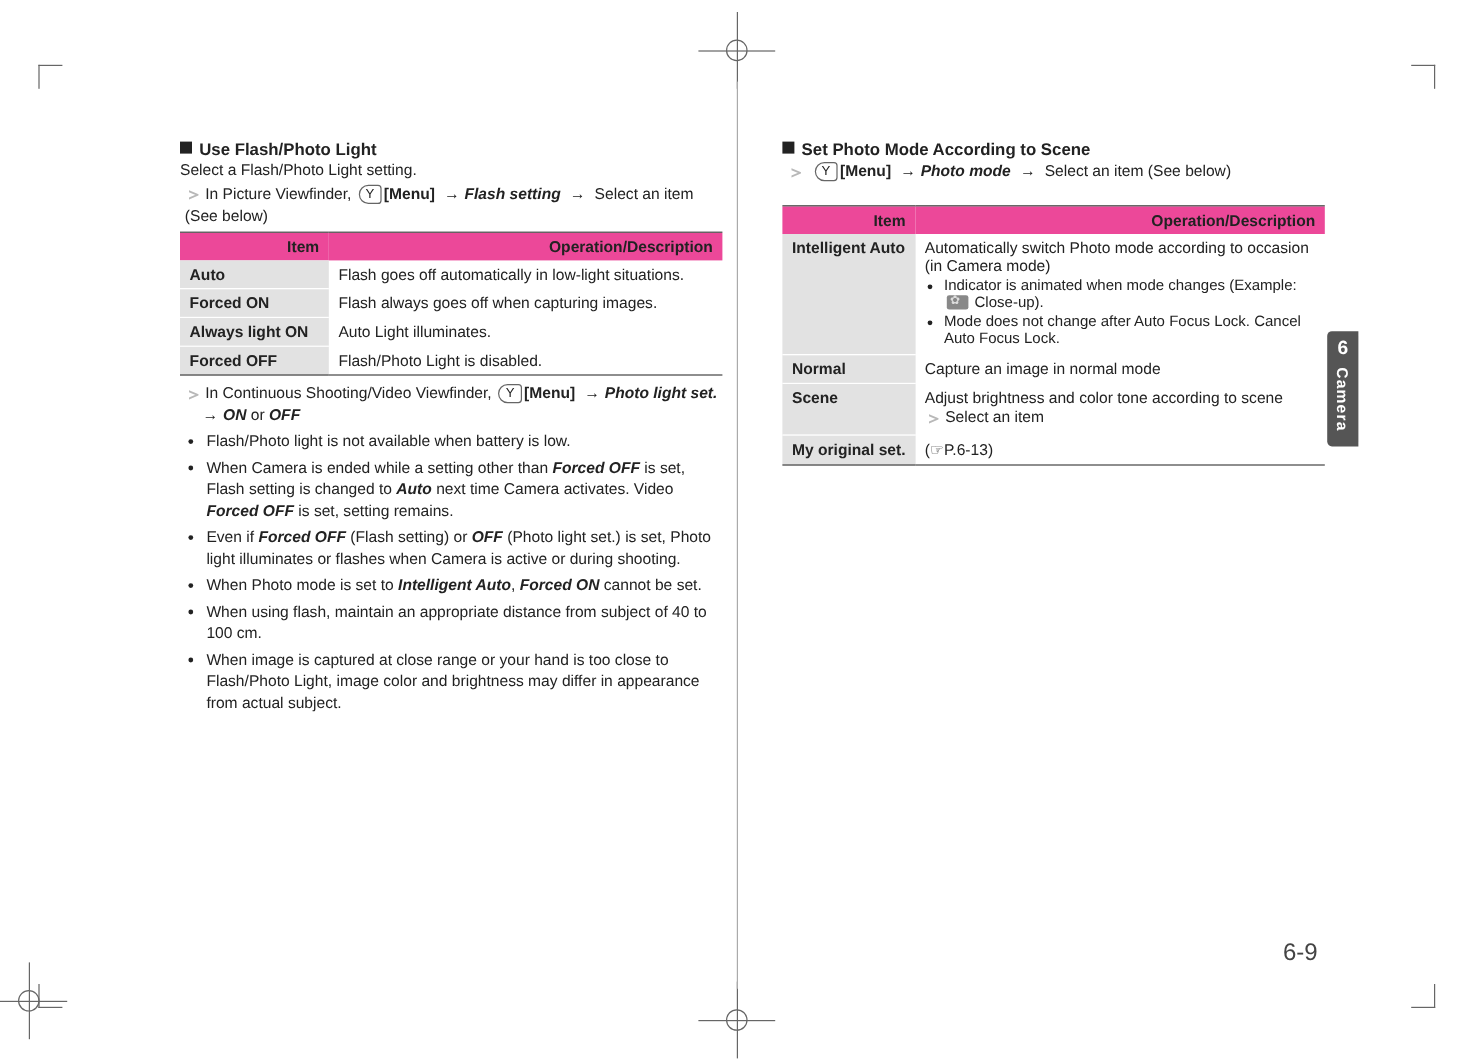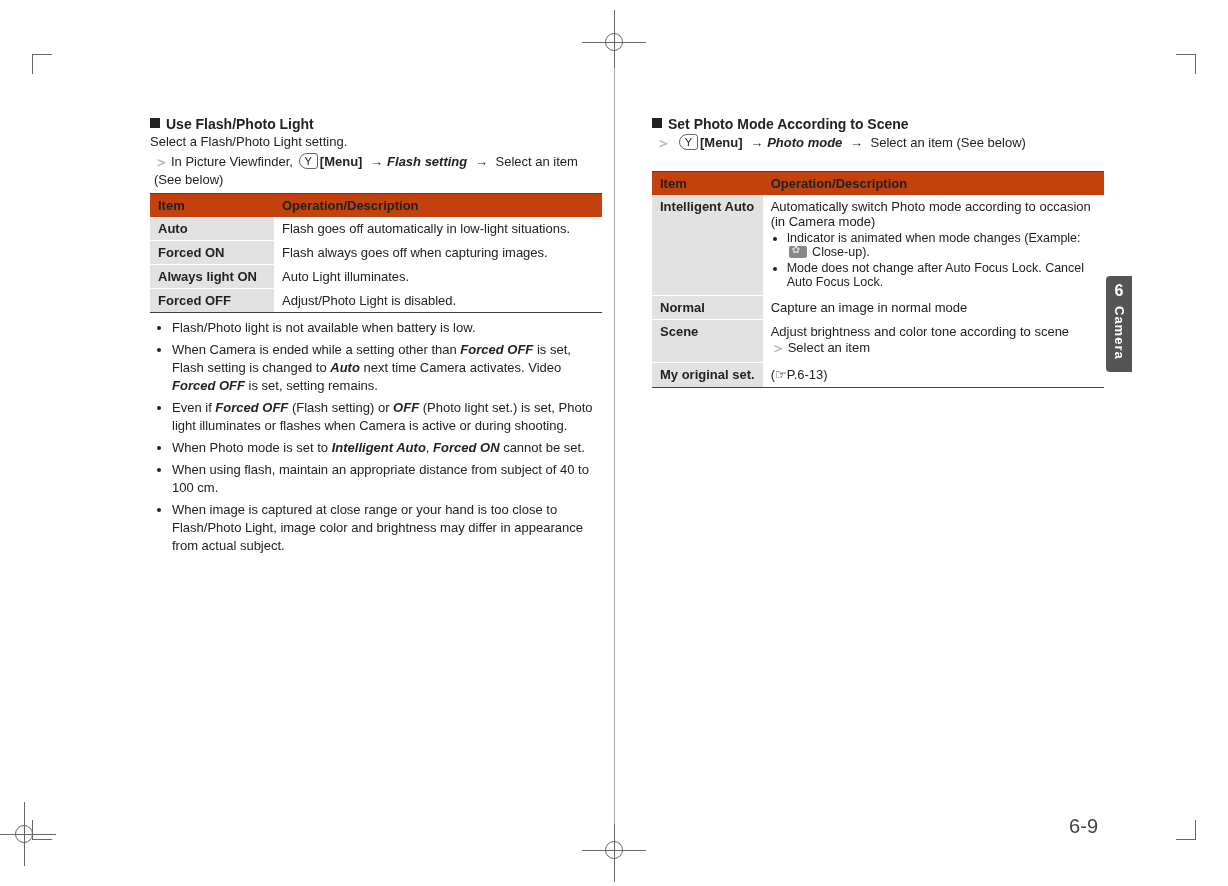--- a/index.html
+++ b/index.html
@@ -21,34 +21,34 @@
 .columns{position:absolute;top:116px;left:150px;right:124px;bottom:90px;display:flex;gap:50px}
 .col{flex:1;min-width:0}
 .sq{display:inline-block;width:10px;height:10px;background:#222;margin-right:6px;vertical-align:1px}
 .hdr{font-weight:700;font-size:14px;margin-bottom:2px}
 .sub{margin-bottom:4px}
 .gt{color:#b8b8b8;font-weight:700;margin-right:2px;font-size:15px;display:inline-block;vertical-align:-1px}
 .keybtn{display:inline-block;border:1px solid #666;border-radius:3px;padding:0 5px;font-size:11px;line-height:14px;vertical-align:1px;margin:0 2px;position:relative}
 .keybtn.menu{border-radius:8px 3px 3px 8px}
 .arrow{margin:0 4px}
 .tbl{width:100%;border-collapse:collapse;margin:6px 0}
-.tbl th{background:#c2410c;font-weight:700;padding:4px 8px;text-align:left;border-bottom:1px solid #fff}
+.tbl th{background:#ec4899;font-weight:700;padding:4px 8px;text-align:right;border-bottom:1px solid #fff}
 .tbl td{padding:4px 8px;vertical-align:top;border-bottom:1px solid #fff}
 .tbl td.item{background:#e2e2e2;font-weight:700;white-space:nowrap}
 .tbl tr:last-child td{border-bottom:1px solid #444}
 .tbl thead th{border-bottom:none}
 .tbltop{border-top:1px solid #444}
 .bullets{list-style:disc;padding-left:22px;margin-top:6px}
 .bullets li{margin-bottom:4px;line-height:18px}
 .innerbul{list-style:disc;padding-left:16px;margin-top:2px}
 .innerbul li{margin-bottom:2px;font-size:12.5px}
 .tab{position:absolute;right:96px;top:276px;width:26px;height:96px;background:#555;border-radius:4px 0 0 4px;display:flex;flex-direction:column;align-items:center;padding-top:6px;color:#fff}
 .tabnum{font-weight:700;font-size:16px}
 .tabtext{writing-mode:vertical-rl;font-weight:700;font-size:13px;margin-top:6px;letter-spacing:1px}
-.pagenum{position:absolute;right:130px;bottom:48px;font-size:20px;color:#444;font-weight:400}
+.pagenum{position:absolute;right:130px;bottom:80px;font-size:20px;color:#444;font-weight:400}
 .flower{display:inline-block;width:18px;height:12px;background:#888;border-radius:2px;vertical-align:-2px;margin:0 2px;position:relative}
 .flower::after{content:"✿";position:absolute;left:3px;top:-2px;font-size:10px;color:#ddd}
 .refhand{font-family:serif}
 b{font-weight:700}
 i.bi{font-style:italic;font-weight:700}
 </style>
 </head>
 <body>
 <div class="page">
 
@@ -95,25 +95,31 @@
         <tr>
               <td class="item">Forced ON</td>
               <td>Flash always goes off when capturing images.</td>
             </tr>
         <tr>
               <td class="item">Always light ON</td>
               <td>Auto Light illuminates.</td>
             </tr>
         <tr>
               <td class="item">Forced OFF</td>
-              <td>Adjust/Photo Light is disabled.</td>
+              <td>Flash/Photo Light is disabled.</td>
             </tr>
       </tbody>
     </table>
 
+    <div style="padding-left:4px;margin-top:6px;">
+      <span class="gt">＞</span><span>In Continuous Shooting/Video Viewfinder, </span>
+      <span class="keybtn menu">Y</span><b>[Menu]</b>
+      <span class="arrow">→</span><i class="bi">Photo light set.</i><br>
+      &nbsp;&nbsp;&nbsp;<span class="arrow">→</span><i class="bi">ON</i><span> or </span><i class="bi">OFF</i>
+    </div>
 
     <ul class="bullets">
       <li><span>Flash/Photo light is not available when battery is low.</span></li>
       <li><span>When Camera is ended while a setting other than </span><i class="bi">Forced OFF</i><span> is set, Flash setting is changed to </span><i class="bi">Auto</i><span> next time Camera activates. Video </span><i class="bi">Forced OFF</i><span> is set, setting remains.</span></li>
       <li><span>Even if </span><i class="bi">Forced OFF</i><span> (Flash setting) or </span><i class="bi">OFF</i><span> (Photo light set.) is set, Photo light illuminates or flashes when Camera is active or during shooting.</span></li>
       <li><span>When Photo mode is set to </span><i class="bi">Intelligent Auto</i><span>, </span><i class="bi">Forced ON</i><span> cannot be set.</span></li>
       <li><span>When using flash, maintain an appropriate distance from subject of 40 to 100 cm.</span></li>
       <li><span>When image is captured at close range or your hand is too close to Flash/Photo Light, image color and brightness may differ in appearance from actual subject.</span></li>
     </ul>
   </div>

